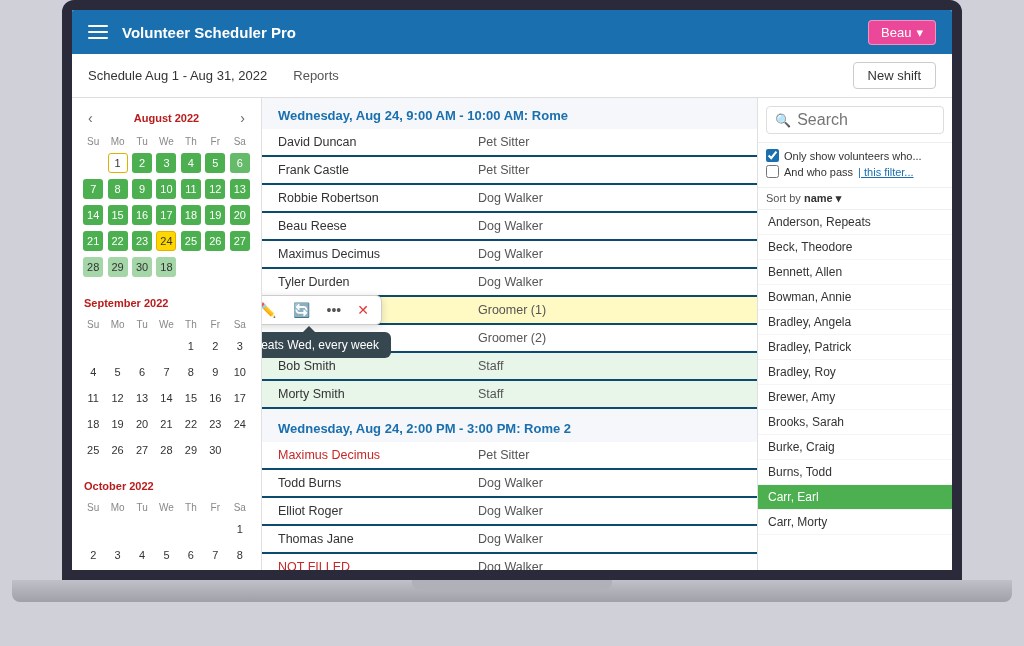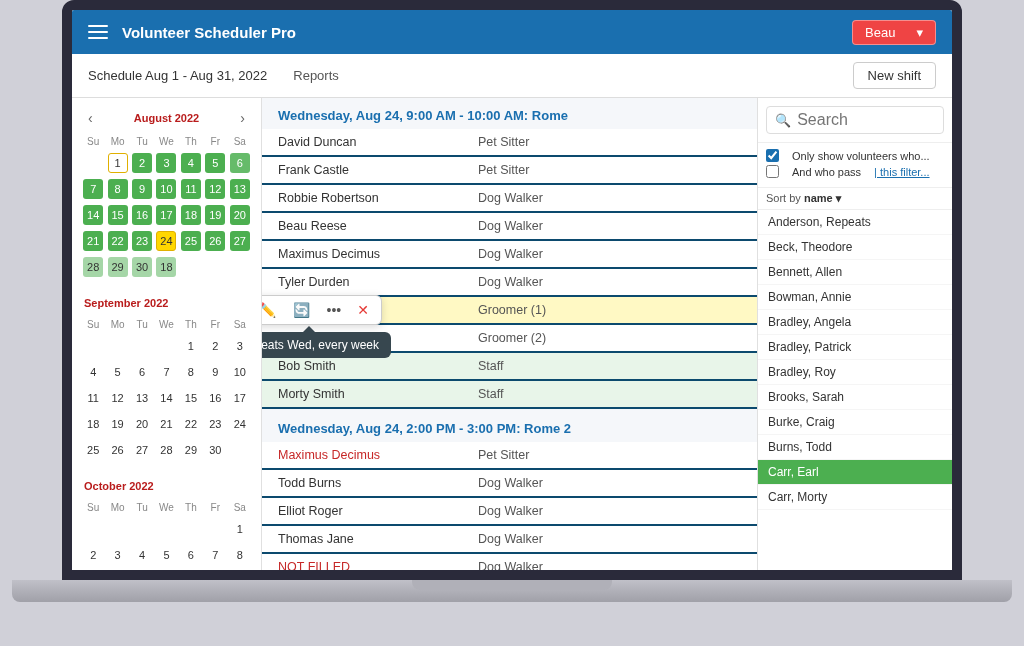--- a/index.html
+++ b/index.html
@@ -76,30 +76,30 @@
       height: 2px;
       background: white;
       border-radius: 1px;
     }
     .header-title {
       font-size: 15px;
       font-weight: 600;
       flex: 1;
     }
     .header-user {
-      background: #ef4444;
+      background: #ec4899;
       border: 1px solid rgba(255,255,255,0.4);
       color: white;
       padding: 4px 12px;
       border-radius: 4px;
       font-size: 13px;
       cursor: pointer;
       display: flex;
       align-items: center;
-      gap: 21px;
+      gap: 5px;
     }
 
     
     .toolbar {
       background: white;
       border-bottom: 1px solid #ddd;
       height: 44px;
       display: flex;
       align-items: center;
       padding: 0 16px;
@@ -327,21 +327,21 @@
       color: #0c4a6e;
     }
     .filter-section {
       padding: 6px 8px;
       border-bottom: 1px solid #eee;
       font-size: 11px;
     }
     .filter-row {
       display: flex;
       align-items: center;
-      gap: 13px;
+      gap: 5px;
       margin-bottom: 3px;
     }
     .filter-checkbox {
       width: 13px;
       height: 13px;
       accent-color: #1a6faf;
     }
     .filter-label { color: #333; }
     .filter-link { color: #1a6faf; text-decoration: underline; cursor: pointer; }
     .sort-row {
@@ -683,20 +683,21 @@
             <span>Sort by <span class="sort-name">name ▾</span></span>
           </div>
           <div class="volunteer-list">
             <div class="volunteer-item">Anderson, Repeats</div>
             <div class="volunteer-item">Beck, Theodore</div>
             <div class="volunteer-item">Bennett, Allen</div>
             <div class="volunteer-item">Bowman, Annie</div>
             <div class="volunteer-item">Bradley, Angela</div>
             <div class="volunteer-item">Bradley, Patrick</div>
             <div class="volunteer-item">Bradley, Roy</div>
+            <div class="volunteer-item">Brewer, Amy</div>
             <div class="volunteer-item">Brooks, Sarah</div>
             <div class="volunteer-item">Burke, Craig</div>
             <div class="volunteer-item">Burns, Todd</div>
             <div class="volunteer-item active">Carr, Earl</div>
             <div class="volunteer-item">Carr, Morty</div>
 
           </div>
         </div>
 
       </div>

